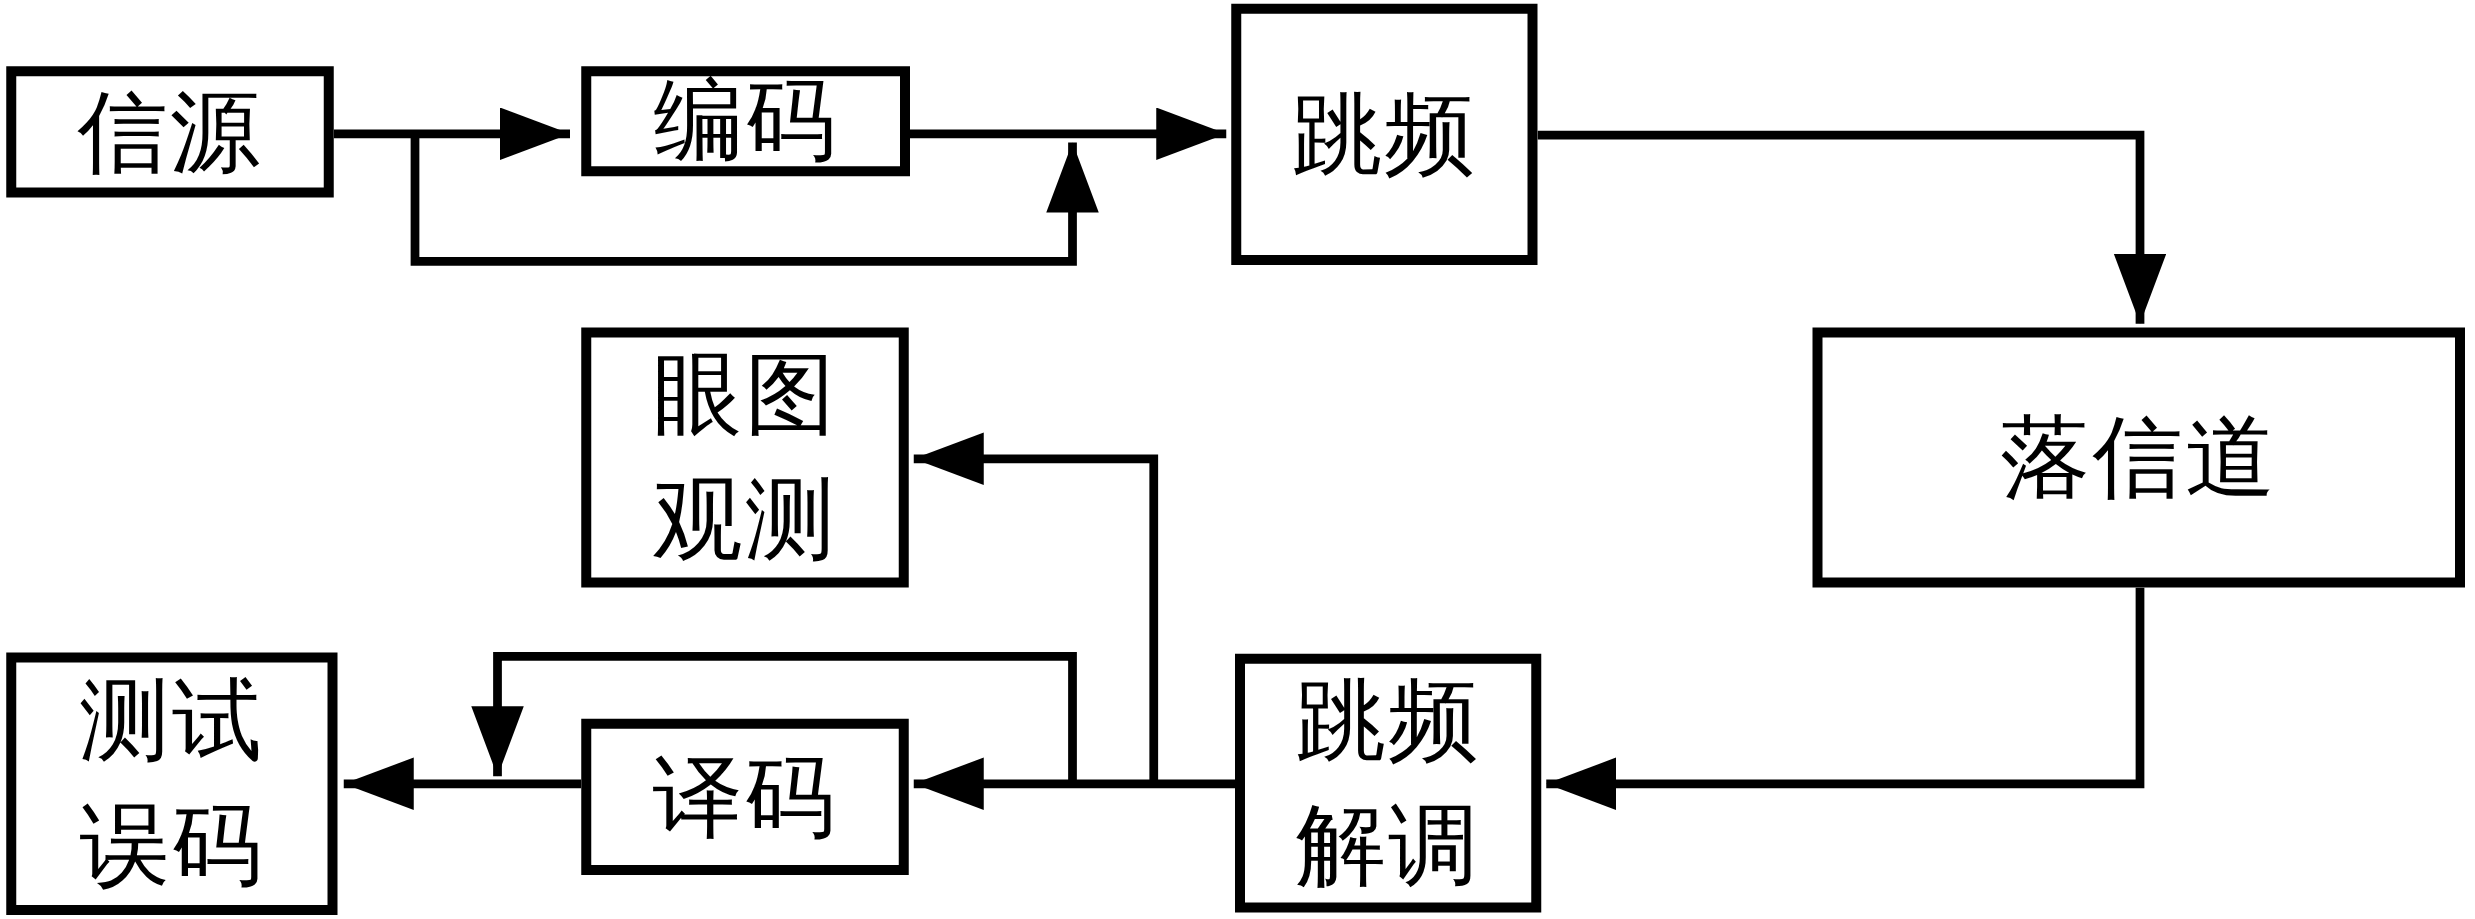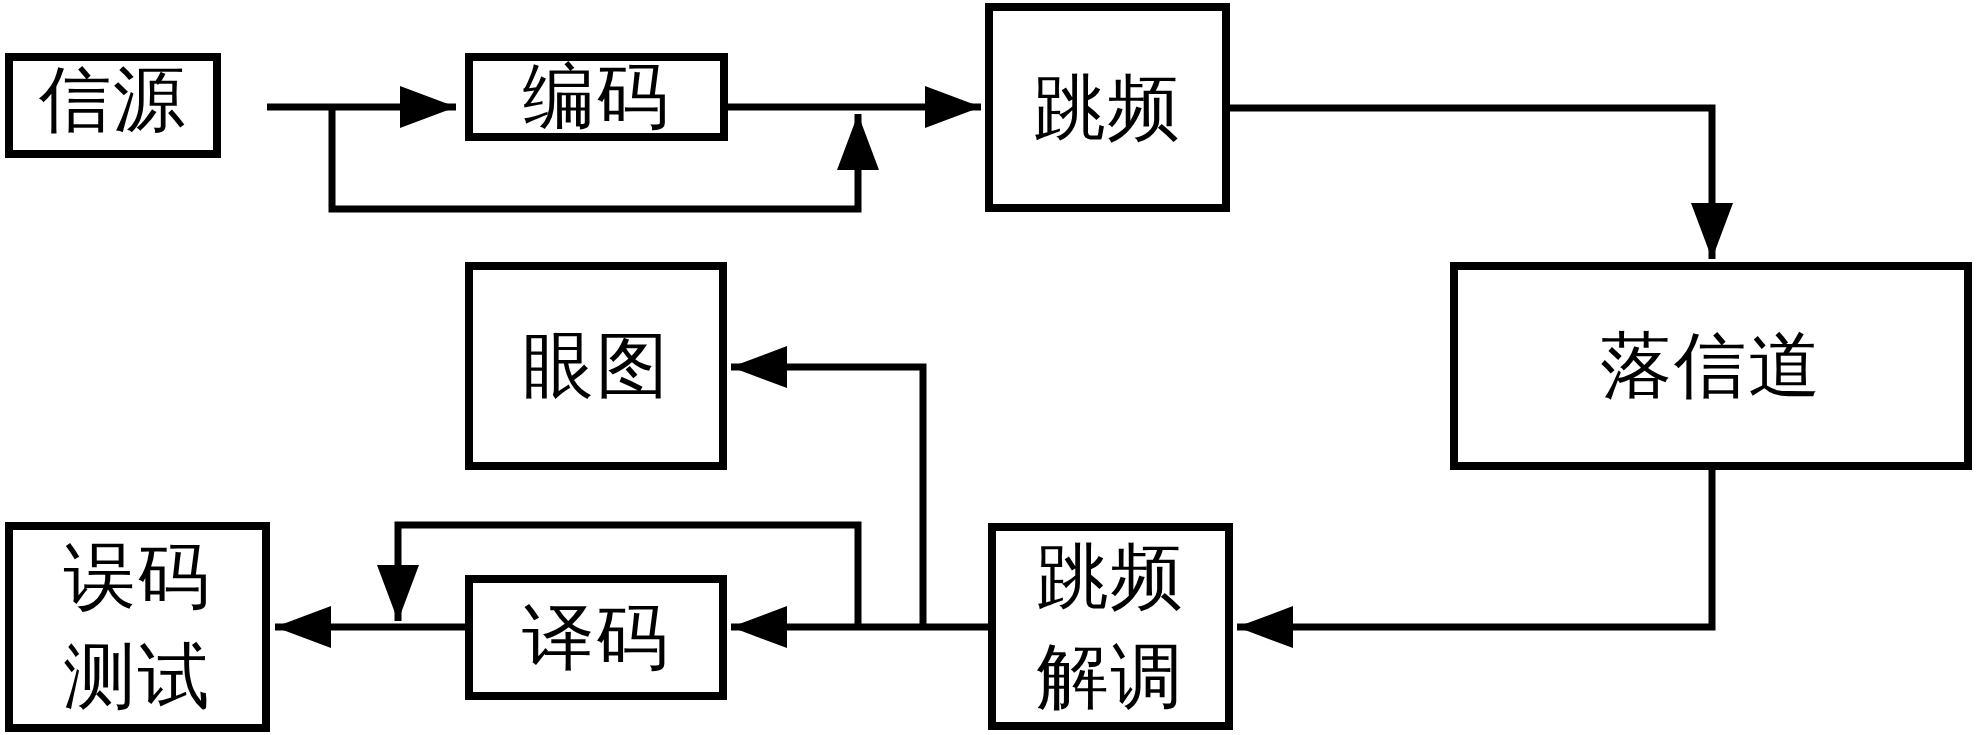--- a/index.html
+++ b/index.html
@@ -46,40 +46,41 @@
         <polyline points="727,107 981,107" fill="none" stroke="#000000" stroke-width="7" marker-end="url(#arrowhead)"></polyline>
         <polyline points="1230,108 1712,108 1712,259" fill="none" stroke="#000000" stroke-width="7" marker-end="url(#arrowhead)"></polyline>
         <polyline points="1712,470 1712,627 1237,627" fill="none" stroke="#000000" stroke-width="7" marker-end="url(#arrowhead)"></polyline>
         <polyline points="988,627 731,627" fill="none" stroke="#000000" stroke-width="7" marker-end="url(#arrowhead)"></polyline>
         <polyline points="923,627 923,367 731,367" fill="none" stroke="#000000" stroke-width="7" marker-end="url(#arrowhead)"></polyline>
         <polyline points="858,627 858,525 398,525 398,621" fill="none" stroke="#000000" stroke-width="7" marker-end="url(#arrowhead)"></polyline>
         <polyline points="465,627 275,627" fill="none" stroke="#000000" stroke-width="7" marker-end="url(#arrowhead)"></polyline>
       </g>
   </svg>
   <div id="node-layer">
-      <div class="node" style="left: 5px; top: 53px; width: 216px; height: 105px; border: 8px solid rgb(0, 0, 0); justify-content: flex-end;">
+      <div class="node" style="left: 5px; top: 53px; width: 262px; height: 105px; border: 8px solid rgb(0, 0, 0);">
         <span class="line">信源</span>
       </div>
       <div class="node" style="left: 465px; top: 53px; width: 263px; height: 88px; border: 8px solid rgb(0, 0, 0);">
         <span class="line">编码</span>
       </div>
       <div class="node" style="left: 985px; top: 3px; width: 245px; height: 209px; border: 8px solid rgb(0, 0, 0);">
         <span class="line">跳频</span>
       </div>
       <div class="node" style="left: 1450px; top: 262px; width: 522px; height: 208px; border: 8px solid rgb(0, 0, 0);">
         <span class="line">落信道</span>
       </div>
       <div class="node" style="left: 465px; top: 262px; width: 262px; height: 208px; border: 8px solid rgb(0, 0, 0);">
         <span class="line">眼图</span>
+        <span class="line">观测</span>
       </div>
       <div class="node" style="left: 988px; top: 523px; width: 245px; height: 207px; border: 8px solid rgb(0, 0, 0);">
         <span class="line">跳频</span>
         <span class="line">解调</span>
       </div>
       <div class="node" style="left: 465px; top: 575px; width: 262px; height: 125px; border: 8px solid rgb(0, 0, 0);">
         <span class="line">译码</span>
       </div>
       <div class="node" style="left: 5px; top: 522px; width: 265px; height: 210px; border: 8px solid rgb(0, 0, 0);">
+        <span class="line">测试</span>
         <span class="line">误码</span>
-        <span class="line">测试</span>
       </div>
     </div>
 </div>
 
 </body></html>

